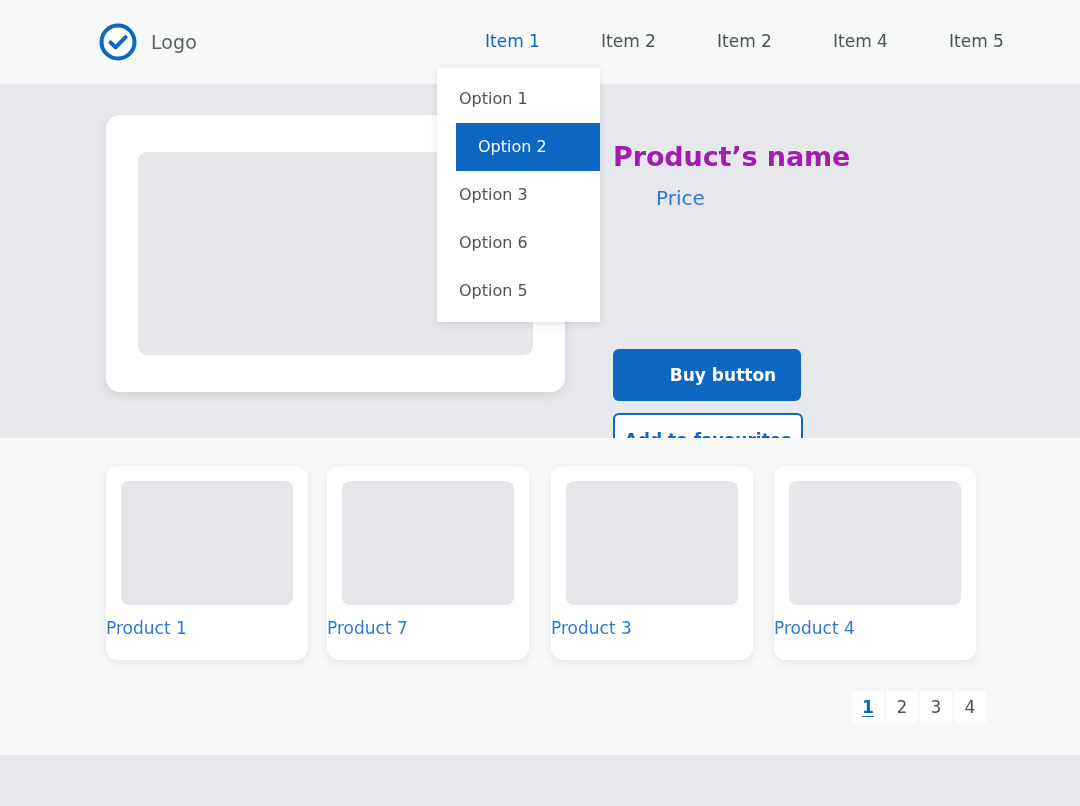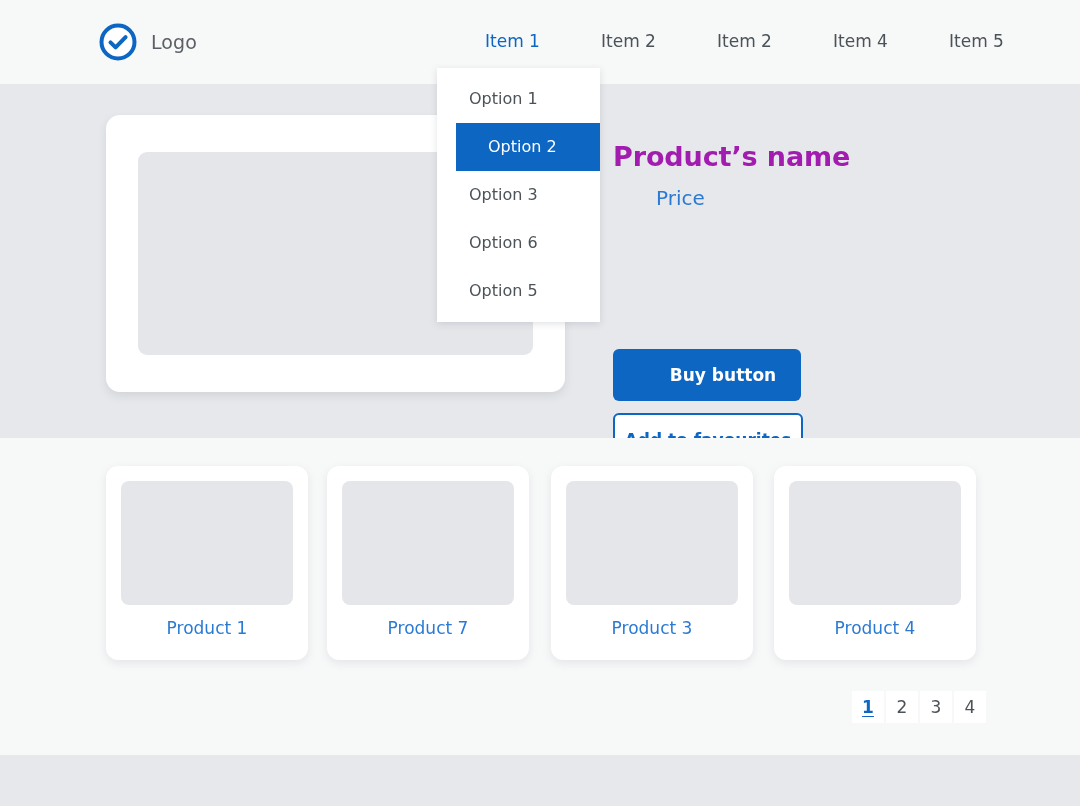--- a/index.html
+++ b/index.html
@@ -84,21 +84,21 @@
     height: 254px;
     background: #ffffff;
     box-shadow: 0 2px 7px rgba(80,90,100,0.17);
     z-index: 40;
     padding-top: 7px;
   }
 
   .dropdown-item {
     height: 48px;
     line-height: 48px;
-    padding-left: 32px;
+    padding-left: 22px;
     font-size: 16px;
     color: #4c5358;
     cursor: pointer;
     white-space: nowrap;
   }
 
   .dropdown-item.selected {
     background: #0c66c2;
     color: #ffffff;
     margin-left: 19px;
@@ -217,21 +217,21 @@
     height: 124px;
     background: #e4e6ea;
     border-radius: 8px;
   }
 
   .card-label {
     position: absolute;
     left: 0;
     top: 152px;
     width: 202px;
-    text-align: center;
+    text-align: left;
     font-size: 17px;
     color: #2a7ad4;
   }
 
   .pagination {
     position: absolute;
     left: 852px;
     top: 691px;
     display: flex;
     gap: 2px;

